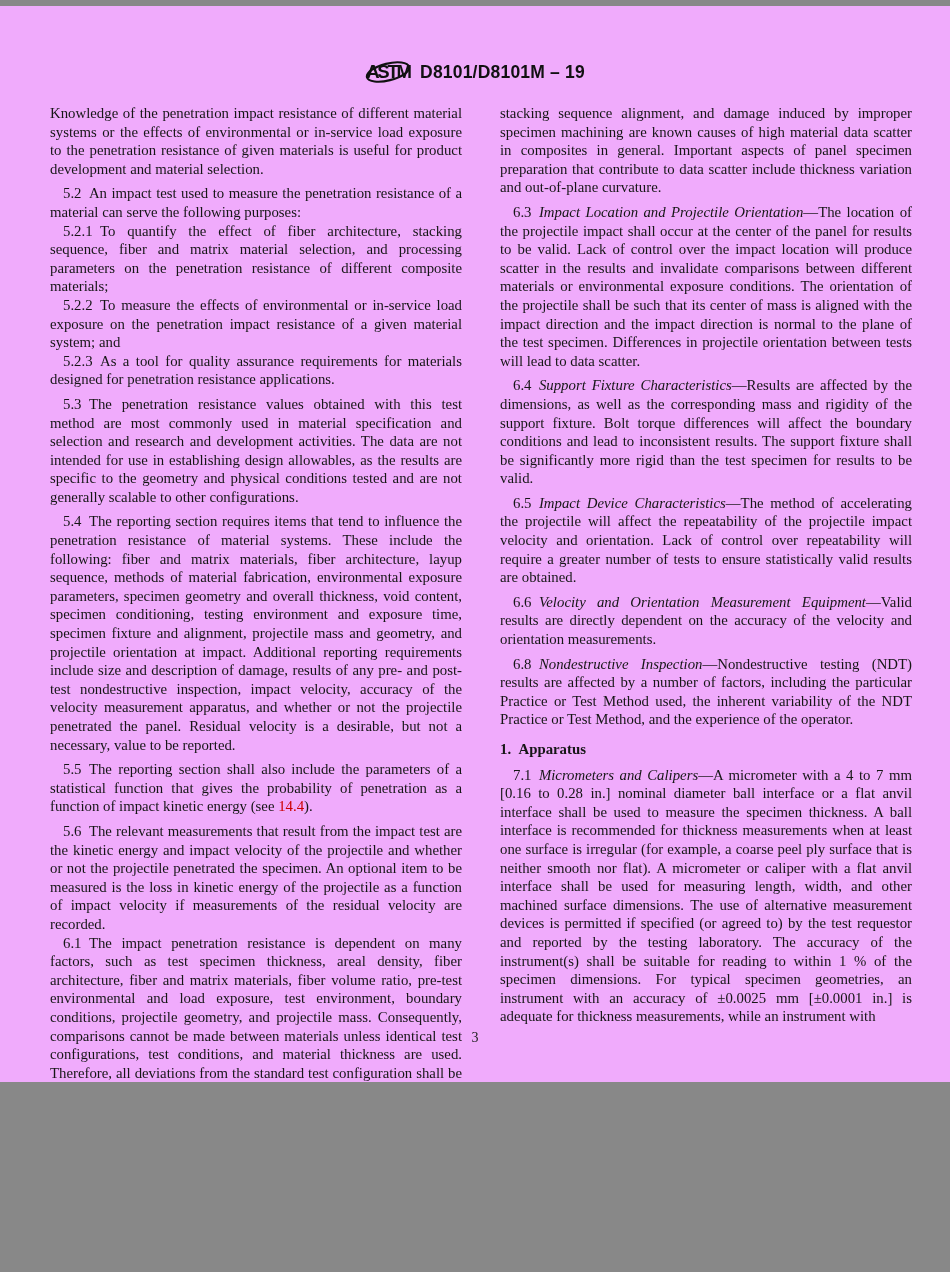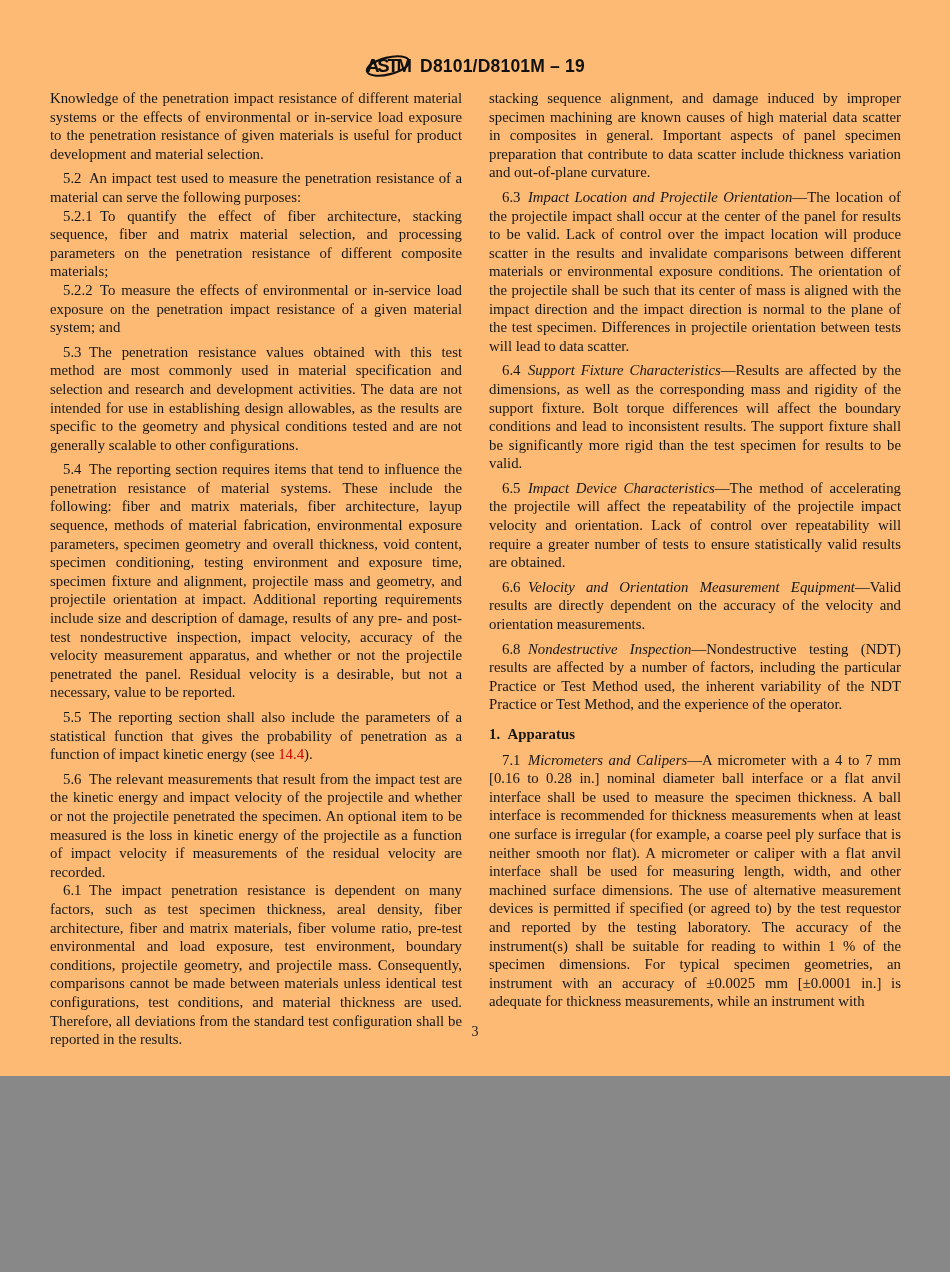--- a/index.html
+++ b/index.html
@@ -1,32 +1,32 @@
 <!DOCTYPE html>
 <html><head>
 <meta charset="utf-8">
 <style>
   html,body { margin:0; padding:0; background:#888; }
   .page {
-    position:relative; width:950px; height:1076px; margin:0 auto;
-    background:#fdba74; overflow:hidden;
+    position:relative; width:950px; height:1076px; margin:6px auto;
+    background:#f0abfc; overflow:hidden;
     font-family:"Liberation Serif", serif; color:#161616;
   }
   .header {
     position:absolute; top:44px; left:0; right:0; height:44px;
     display:flex; justify-content:center; align-items:center; gap:9px;
   }
   .logo { display:block; }
   .designation {
     font-family:"Liberation Sans", sans-serif; font-weight:700;
     font-size:17.5px; letter-spacing:0.2px; color:#111;
   }
   .body-area {
-    position:absolute; top:89px; left:50px; right:48px;
-    display:flex; gap:27px;
+    position:absolute; top:98px; left:50px; right:48px;
+    display:flex; gap:38px;
   }
   .col {
     flex:0 0 412px; width:412px;
     font-size:14.8px; line-height:18.6px; text-align:justify;
   }
   .col p { margin:0; padding:0; }
   .col p.p { margin-top:6px; text-indent:13px; }
   .col p.p.noindent { text-indent:0; }
   .col p.p.first { margin-top:0; }
   .col p.p.tight { margin-top:0; }
@@ -53,20 +53,21 @@
     </svg>
     <span class="designation">D8101/D8101M – 19</span>
   </div>
 
   <div class="body-area">
     <div class="col">
         <p class="p first noindent"><span>Knowledge of the penetration impact resistance of different material systems or the effects of environmental or in-service load exposure to the penetration resistance of given materials is useful for product development and material selection.</span></p>
         <p class="p"><span>5.2 An impact test used to measure the penetration resistance of a material can serve the following purposes:</span></p>
         <p class="p tight"><span>5.2.1 To quantify the effect of fiber architecture, stacking sequence, fiber and matrix material selection, and processing parameters on the penetration resistance of different composite materials;</span></p>
         <p class="p tight"><span>5.2.2 To measure the effects of environmental or in-service load exposure on the penetration impact resistance of a given material system; and</span></p>
+        <p class="p tight"><span>5.2.3 As a tool for quality assurance requirements for materials designed for penetration resistance applications.</span></p>
         <p class="p"><span>5.3 The penetration resistance values obtained with this test method are most commonly used in material specification and selection and research and development activities. The data are not intended for use in establishing design allowables, as the results are specific to the geometry and physical conditions tested and are not generally scalable to other configurations.</span></p>
         <p class="p"><span>5.4 The reporting section requires items that tend to influence the penetration resistance of material systems. These include the following: fiber and matrix materials, fiber architecture, layup sequence, methods of material fabrication, environmental exposure parameters, specimen geometry and overall thickness, void content, specimen conditioning, testing environment and exposure time, specimen fixture and alignment, projectile mass and geometry, and projectile orientation at impact. Additional reporting requirements include size and description of damage, results of any pre- and post-test nondestructive inspection, impact velocity, accuracy of the velocity measurement apparatus, and whether or not the projectile penetrated the panel. Residual velocity is a desirable, but not a necessary, value to be reported.</span></p>
         <p class="p"><span>5.5 The reporting section shall also include the parameters of a statistical function that gives the probability of penetration as a function of impact kinetic energy (see </span><span class="link">14.4</span><span>).</span></p>
         <p class="p"><span>5.6 The relevant measurements that result from the impact test are the kinetic energy and impact velocity of the projectile and whether or not the projectile penetrated the specimen. An optional item to be measured is the loss in kinetic energy of the projectile as a function of impact velocity if measurements of the residual velocity are recorded.</span></p>
         <p class="p tight"><span>6.1 The impact penetration resistance is dependent on many factors, such as test specimen thickness, areal density, fiber architecture, fiber and matrix materials, fiber volume ratio, pre-test environmental and load exposure, test environment, boundary conditions, projectile geometry, and projectile mass. Consequently, comparisons cannot be made between materials unless identical test configurations, test conditions, and material thickness are used. Therefore, all deviations from the standard test configuration shall be reported in the results.</span></p>
       </div>
     <div class="col">
         <p class="p first noindent"><span>stacking sequence alignment, and damage induced by improper specimen machining are known causes of high material data scatter in composites in general. Important aspects of panel specimen preparation that contribute to data scatter include thickness variation and out-of-plane curvature.</span></p>
         <p class="p"><span>6.3 </span><span class="it">Impact Location and Projectile Orientation</span><span>—The location of the projectile impact shall occur at the center of the panel for results to be valid. Lack of control over the impact location will produce scatter in the results and invalidate comparisons between different materials or environmental exposure conditions. The orientation of the projectile shall be such that its center of mass is aligned with the impact direction and the impact direction is normal to the plane of the test specimen. Differences in projectile orientation between tests will lead to data scatter.</span></p>
         <p class="p"><span>6.4 </span><span class="it">Support Fixture Characteristics</span><span>—Results are affected by the dimensions, as well as the corresponding mass and rigidity of the support fixture. Bolt torque differences will affect the boundary conditions and lead to inconsistent results. The support fixture shall be significantly more rigid than the test specimen for results to be valid.</span></p>

